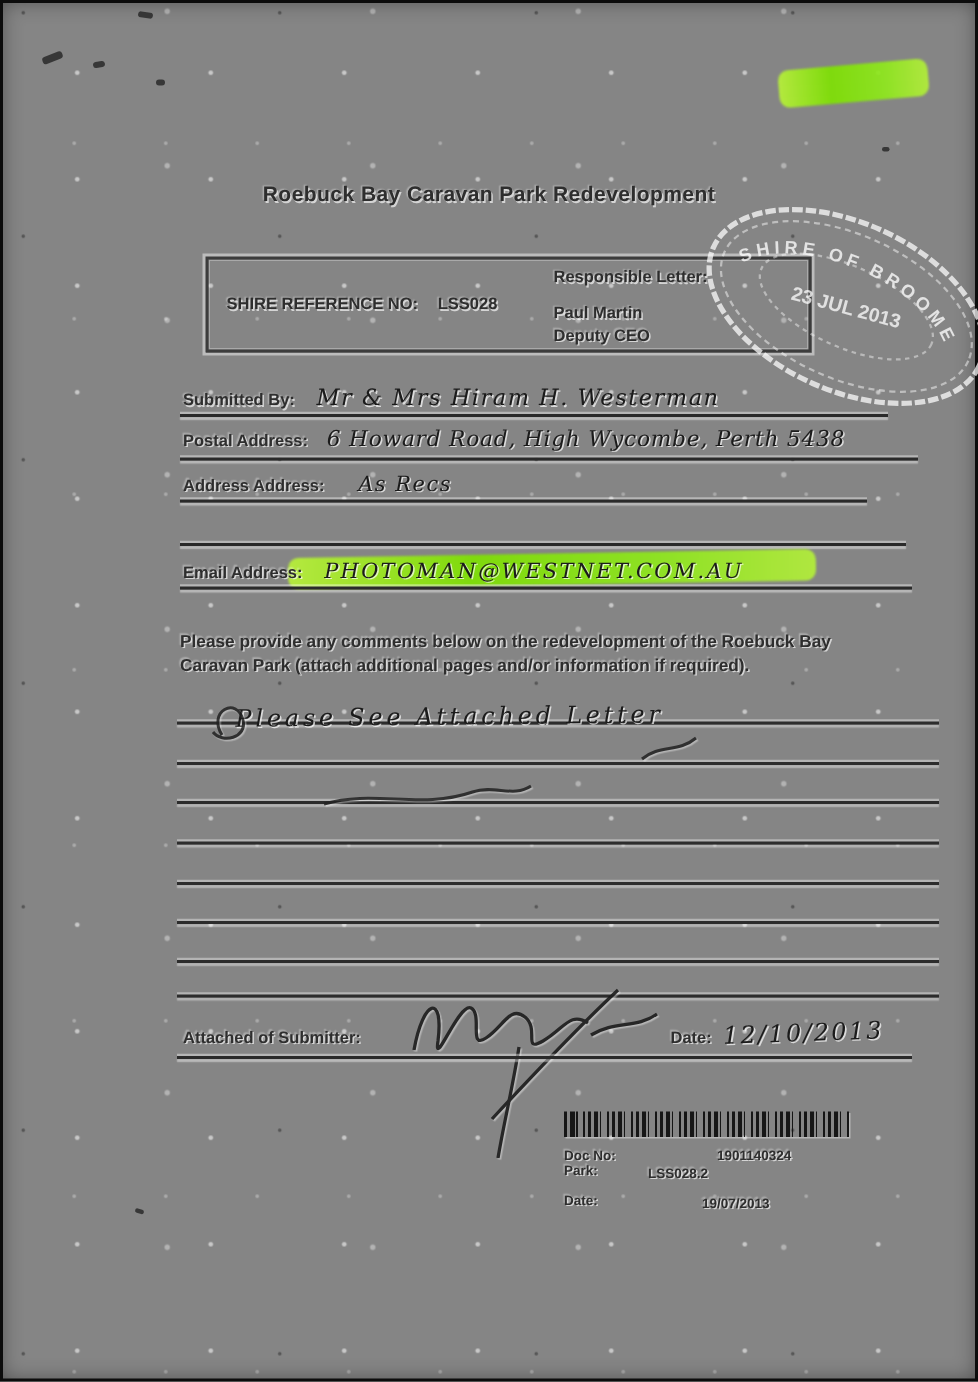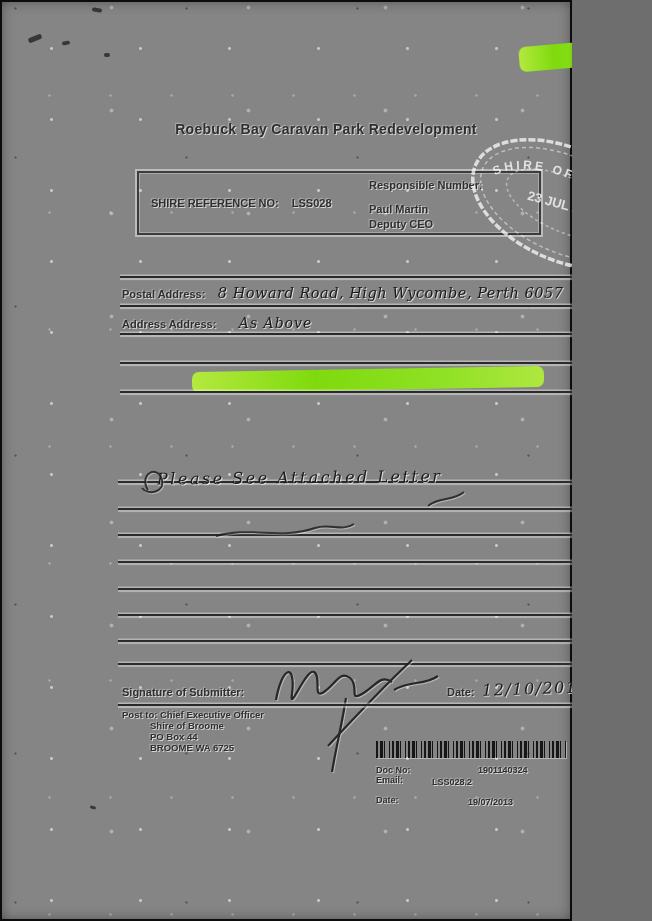--- a/index.html
+++ b/index.html
@@ -1,17 +1,17 @@
 <!DOCTYPE html>
 <html><head>
 <meta charset="utf-8">
 <style>
   html,body{margin:0;padding:0;background:#6e6e6e;}
   .page{
-    position:relative;width:572px;height:921px;overflow:hidden;
+    position:relative;width:652px;height:921px;overflow:hidden;
     background-color:#858585;
     background-image:
       radial-gradient(circle, rgba(255,255,255,.55) 1px, transparent 2px),
       radial-gradient(circle, rgba(255,255,255,.38) 1.2px, transparent 2.4px),
       radial-gradient(circle, rgba(255,255,255,.30) .8px, transparent 1.6px),
       radial-gradient(circle, rgba(30,30,30,.45) .8px, transparent 1.5px);
     background-size:89px 71px,137px 103px,61px 117px,171px 149px;
     background-position:7px 13px,43px 59px,19px 37px,101px 83px;
     box-shadow:inset 0 0 0 2px #0c0c0c, inset 0 0 14px rgba(0,0,0,.45);
     font-family:"Liberation Sans", sans-serif;
@@ -58,97 +58,100 @@
   <div class="hl abs" style="left:519px;top:43px;width:100px;height:25px;transform:rotate(-5deg);"></div>
 
   <div class="abs title1 ink">Roebuck Bay Caravan Park Redevelopment</div>
 
   <div class="abs refbox">
     <div class="fileref ink">
       <span>SHIRE REFERENCE NO:</span>
       <span style="margin-left:10px;text-align:center;">LSS028</span>
     </div>
     <div class="officer ink">
-      <div>Responsible Number:</div>
+      <div>Responsible Letter:</div>
       <div style="margin-top:9px;">Paul Martin</div>
       <div>Deputy CEO</div>
     </div>
   </div>
 
   <svg class="abs" style="left:462px;top:126px;width:205px;height:158px;transform:rotate(24deg);opacity:.85;" viewBox="0 0 205 155">
     <ellipse cx="102" cy="77" rx="97" ry="56" fill="none" stroke="rgba(255,255,255,.85)" stroke-width="3.5" stroke-dasharray="7 2"></ellipse>
     <ellipse cx="102" cy="77" rx="89" ry="48" fill="none" stroke="rgba(255,255,255,.55)" stroke-width="1.5" stroke-dasharray="4 3"></ellipse>
     <ellipse cx="102" cy="77" rx="62" ry="27" fill="none" stroke="rgba(255,255,255,.5)" stroke-width="1.5" stroke-dasharray="3 3"></ellipse>
     <path id="stampArc" d="M 24,84 A 80,42 0 0 1 180,84" fill="none"></path>
     <text font-size="12" font-weight="bold" letter-spacing="3" fill="rgba(255,255,255,.9)" font-family="Liberation Sans, sans-serif">
       <textPath href="#stampArc" startOffset="6">SHIRE OF BROOME</textPath>
     </text>
     <text x="102" y="82" text-anchor="middle" font-size="13" font-weight="bold" fill="rgba(255,255,255,.88)" transform="rotate(-9 102 77)" font-family="Liberation Sans, sans-serif">23 JUL 2013</text>
   </svg>
 
+  <div class="abs" style="left:122px;top:256px;">
+    <span class="field-label ink">Submitted By:</span>
+    <span class="hand" style="font-size:15px;margin-left:10px;letter-spacing:1px;">Mr &amp; Mrs Hiram H. Westerman</span>
+  </div>
   <div class="abs uline" style="left:120px;top:276px;width:472px;"></div>
 
   <div class="abs" style="left:122px;top:284px;">
     <span class="field-label ink">Postal Address:</span>
-    <span class="hand" style="font-size:14.5px;margin-left:8px;letter-spacing:.5px;">8 Howard Road, High Wycombe, Perth 6057</span>
+    <span class="hand" style="font-size:14.5px;margin-left:8px;letter-spacing:.5px;">6 Howard Road, High Wycombe, Perth 5438</span>
   </div>
   <div class="abs uline" style="left:120px;top:305px;width:492px;"></div>
 
   <div class="abs" style="left:122px;top:314px;">
     <span class="field-label ink">Address Address:</span>
-    <span class="hand" style="font-size:14px;margin-left:18px;letter-spacing:1px;">As Above</span>
+    <span class="hand" style="font-size:14px;margin-left:18px;letter-spacing:1px;">As Recs</span>
   </div>
   <div class="abs uline" style="left:120px;top:333px;width:458px;"></div>
 
   <div class="abs uline" style="left:120px;top:362px;width:484px;"></div>
 
   <div class="hl abs" style="left:192px;top:369px;width:352px;height:21px;transform:rotate(-1deg);"></div>
+  <div class="abs" style="left:122px;top:372px;">
+    <span class="field-label ink">Email Address:</span>
+    <span class="hand" style="font-size:14px;margin-left:10px;letter-spacing:1.5px;">PHOTOMAN@WESTNET.COM.AU</span>
+  </div>
   <div class="abs uline" style="left:120px;top:391px;width:488px;"></div>
 
+  <div class="abs instruction ink">Please provide any comments below on the redevelopment of the Roebuck Bay Caravan Park (attach additional pages and/or information if required).</div>
 
   <div class="abs cline" style="left:118px;top:481px;width:508px;"></div>
   <div class="abs cline" style="left:118px;top:508px;width:508px;"></div>
   <div class="abs cline" style="left:118px;top:534px;width:508px;"></div>
   <div class="abs cline" style="left:118px;top:561px;width:508px;"></div>
   <div class="abs cline" style="left:118px;top:588px;width:508px;"></div>
   <div class="abs cline" style="left:118px;top:614px;width:508px;"></div>
   <div class="abs cline" style="left:118px;top:640px;width:508px;"></div>
   <div class="abs cline" style="left:118px;top:663px;width:508px;"></div>
 
   <div class="abs hand" style="left:157px;top:468px;font-size:16px;letter-spacing:2.5px;transform:rotate(-.6deg);">Please See Attached Letter</div>
 
   <svg class="abs" style="left:128px;top:458px;width:380px;height:110px;" viewBox="0 0 380 110">
     <g fill="none" stroke="#222" stroke-width="2" opacity=".85" style="filter:drop-shadow(1px 1px 0 rgba(255,255,255,.45));">
       <path d="M20,32 C10,16 30,6 34,22 C37,34 20,38 14,30"></path>
       <path d="M88,78 C122,68 152,82 187,70 C202,65 214,74 226,66"></path>
       <path d="M300,48 C312,38 324,44 336,34"></path>
     </g>
   </svg>
 
-  <div class="abs field-label ink" style="left:122px;top:686px;">Signature of Submitter:</div>
+  <div class="abs field-label ink" style="left:122px;top:686px;">Attached of Submitter:</div>
   <svg class="abs" style="left:262px;top:648px;width:210px;height:130px;" viewBox="0 0 210 130">
     <g fill="none" stroke="#1d1d1d" stroke-width="2.2" opacity=".9" style="filter:drop-shadow(1px 1px 0 rgba(255,255,255,.45));">
       <path d="M14,52 C20,18 34,14 30,46 C27,66 44,20 52,24 C60,28 50,52 62,44 C74,36 78,22 88,30 C98,38 86,54 100,46 C114,38 118,26 130,34"></path>
       <path d="M150,12 C120,40 92,70 66,98"></path>
       <path d="M84,50 C80,76 74,100 70,124"></path>
       <path d="M132,42 C148,32 162,38 176,28"></path>
     </g>
   </svg>
   <div class="abs field-label ink" style="left:447px;top:686px;">Date:</div>
   <div class="abs hand" style="left:482px;top:679px;font-size:16px;letter-spacing:1.5px;transform:rotate(-2deg);">12/10/2013</div>
   <div class="abs uline" style="left:118px;top:704px;width:490px;"></div>
 
-  <div class="abs footer-post ink">
-    <div>Post to: Chief Executive Officer</div>
-    <div class="indent">Shire of Broome</div>
-    <div class="indent">PO Box 44</div>
-    <div class="indent">BROOME WA 6725</div>
-  </div>
 
   <div class="abs barcode"></div>
   <div class="abs rec ink" style="left:376px;top:765px;text-align:center;">Doc No:</div>
   <div class="abs rec ink" style="left:478px;top:765px;">1901140324</div>
-  <div class="abs rec ink" style="left:376px;top:775px;">Email:</div>
+  <div class="abs rec ink" style="left:376px;top:775px;">Park:</div>
   <div class="abs rec ink" style="left:432px;top:777px;">LSS028.2</div>
   <div class="abs rec ink" style="left:376px;top:795px;">Date:</div>
   <div class="abs rec ink" style="left:468px;top:797px;">19/07/2013</div>
 
 </div>
 
 </body></html>

